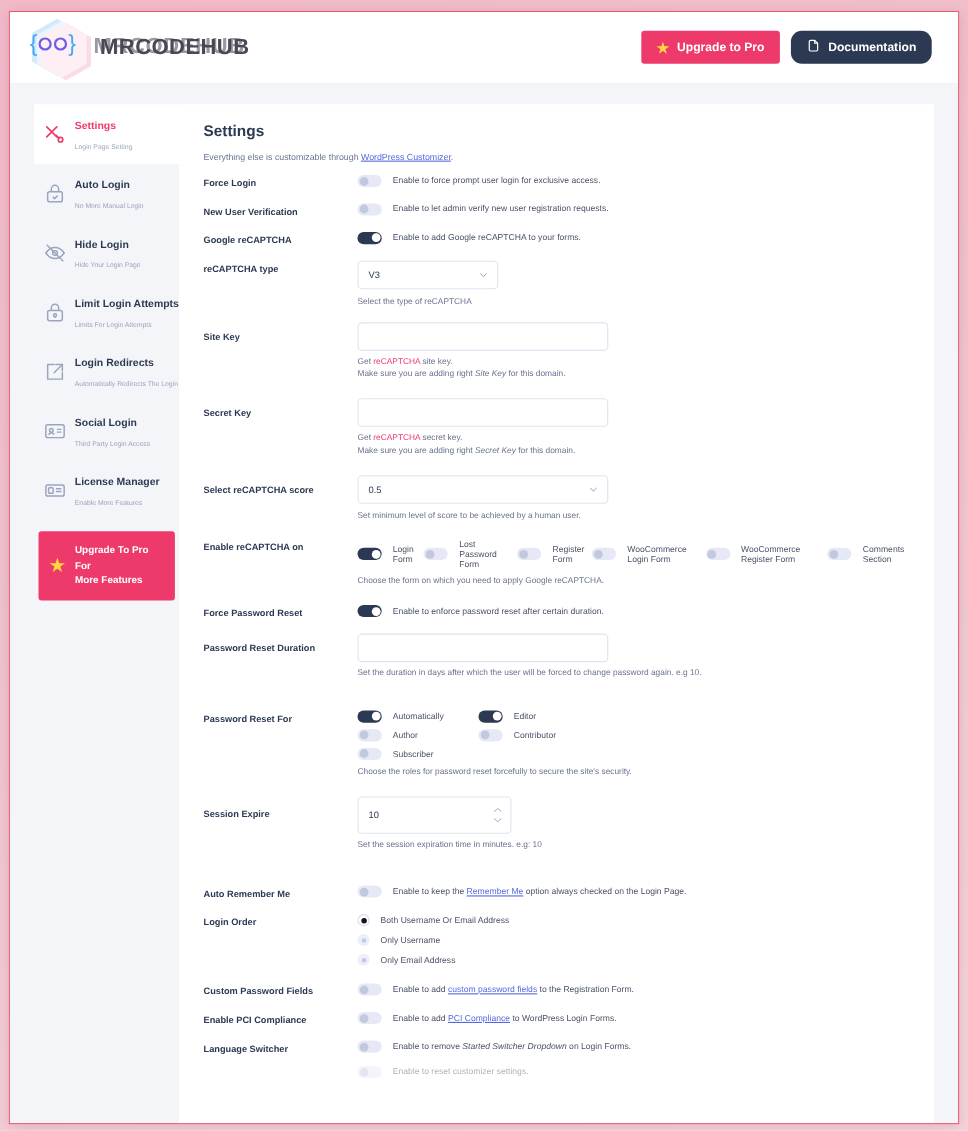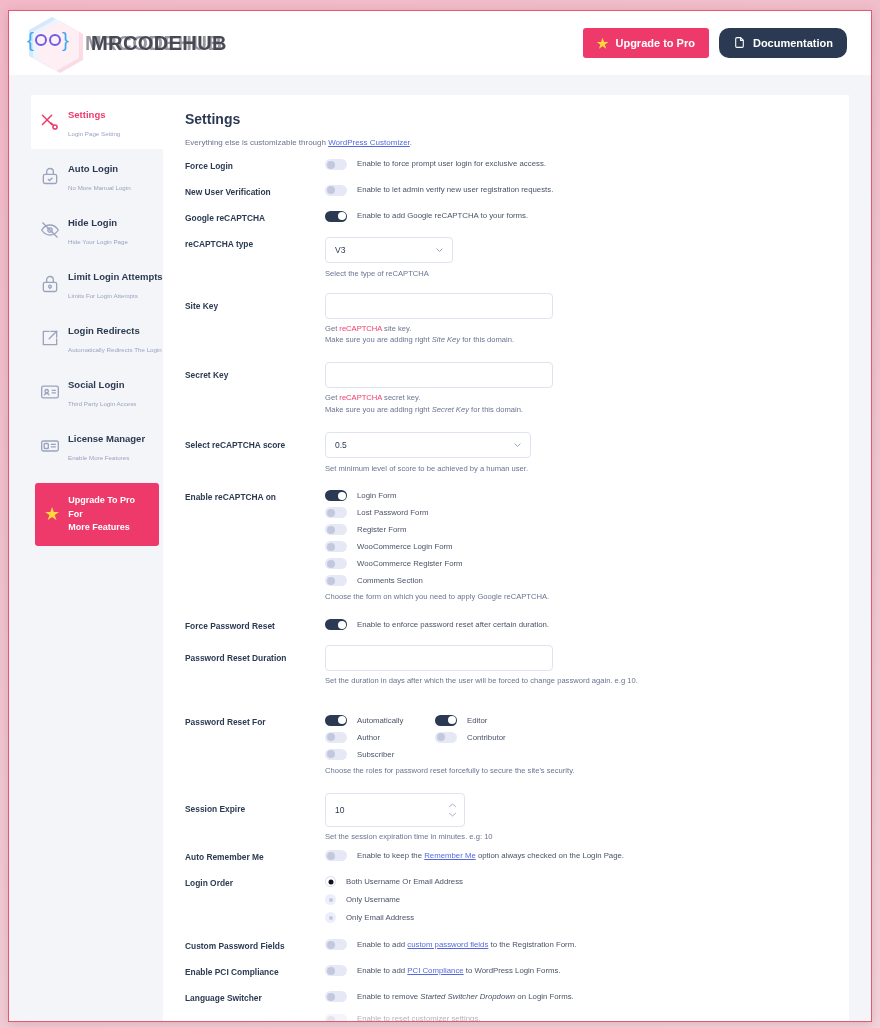--- a/index.html
+++ b/index.html
@@ -200,21 +200,21 @@
     font-size: 8.5px; color: #2b3a52; padding: 0 9px;
   }
   .sel-wrap { position: relative; display: inline-block; }
   .sel {
     height: 26px; border: 1px solid #dfe3f0; border-radius: 4px;
     background: #fff; display: flex; align-items: center;
     padding: 0 26px 0 9px; font-size: 8.5px; color: #2b3a52;
     cursor: pointer;
   }
   .sel.w-sm { width: 128px; }
-  .sel.w-lg { width: 206px; }
+  .sel.w-lg { width: 228px; }
   .chev {
     position: absolute; right: 9px; top: 50%; transform: translateY(-50%);
     width: 9px; height: 9px; color: #8f9ac2; pointer-events: none;
   }
   .chev svg { width: 9px; height: 9px; display: block; }
 
   .num-wrap { position: relative; width: 140px; }
   .num-input {
     width: 140px; height: 34px;
     border: 1px solid #dfe3f0; border-radius: 4px; background: #fff;
@@ -222,21 +222,21 @@
     font-size: 8.5px; color: #2b3a52; padding: 0 26px 0 9px;
   }
   .spin {
     position: absolute; right: 8px; top: 50%; transform: translateY(-50%);
     display: flex; flex-direction: column; gap: 3px; color: #8f9ac2;
     cursor: pointer;
   }
   .spin svg { width: 9px; height: 6px; display: block; }
 
   
-  .tg-list { display: flex; flex-direction: column; gap: 6px; }
+  .tg-list { display: flex; flex-direction: row; gap: 6px; }
   .tg-item { display: flex; align-items: center; gap: 10px; }
   .tg-label { font-size: 7.8px; color: #4a5268; }
 
   .tg-grid {
     display: grid; grid-template-columns: 110px 110px;
     row-gap: 6px; column-gap: 0;
   }
 
   
   .rd-list { display: flex; flex-direction: column; gap: 7px; }
@@ -578,21 +578,21 @@
               </div>
               <div class="tg-item">
                 <span class="toggle"></span>
                 <span class="tg-label">Subscriber</span>
               </div>
             </div>
             <div class="hint">Choose the roles for password reset forcefully to secure the site's security.</div>
           </div>
         </div>
 
-        <div class="row" style="margin-bottom:8px;">
+        <div class="row" style="margin-bottom:32px;">
           <div class="row-label" style="padding-top:11px;">Session Expire</div>
           <div class="row-ctl">
             <div class="num-wrap">
               <input class="num-input" type="text" value="10" style="">
               <span class="spin">
                 <svg viewBox="0 0 24 14" fill="none" stroke="currentColor" stroke-width="2.2" stroke-linecap="round">
                     <path d="M4 10l8-7 8 7"></path>
                   </svg>
                 <svg viewBox="0 0 24 14" fill="none" stroke="currentColor" stroke-width="2.2" stroke-linecap="round">
                     <path d="M4 4l8 7 8-7"></path>

